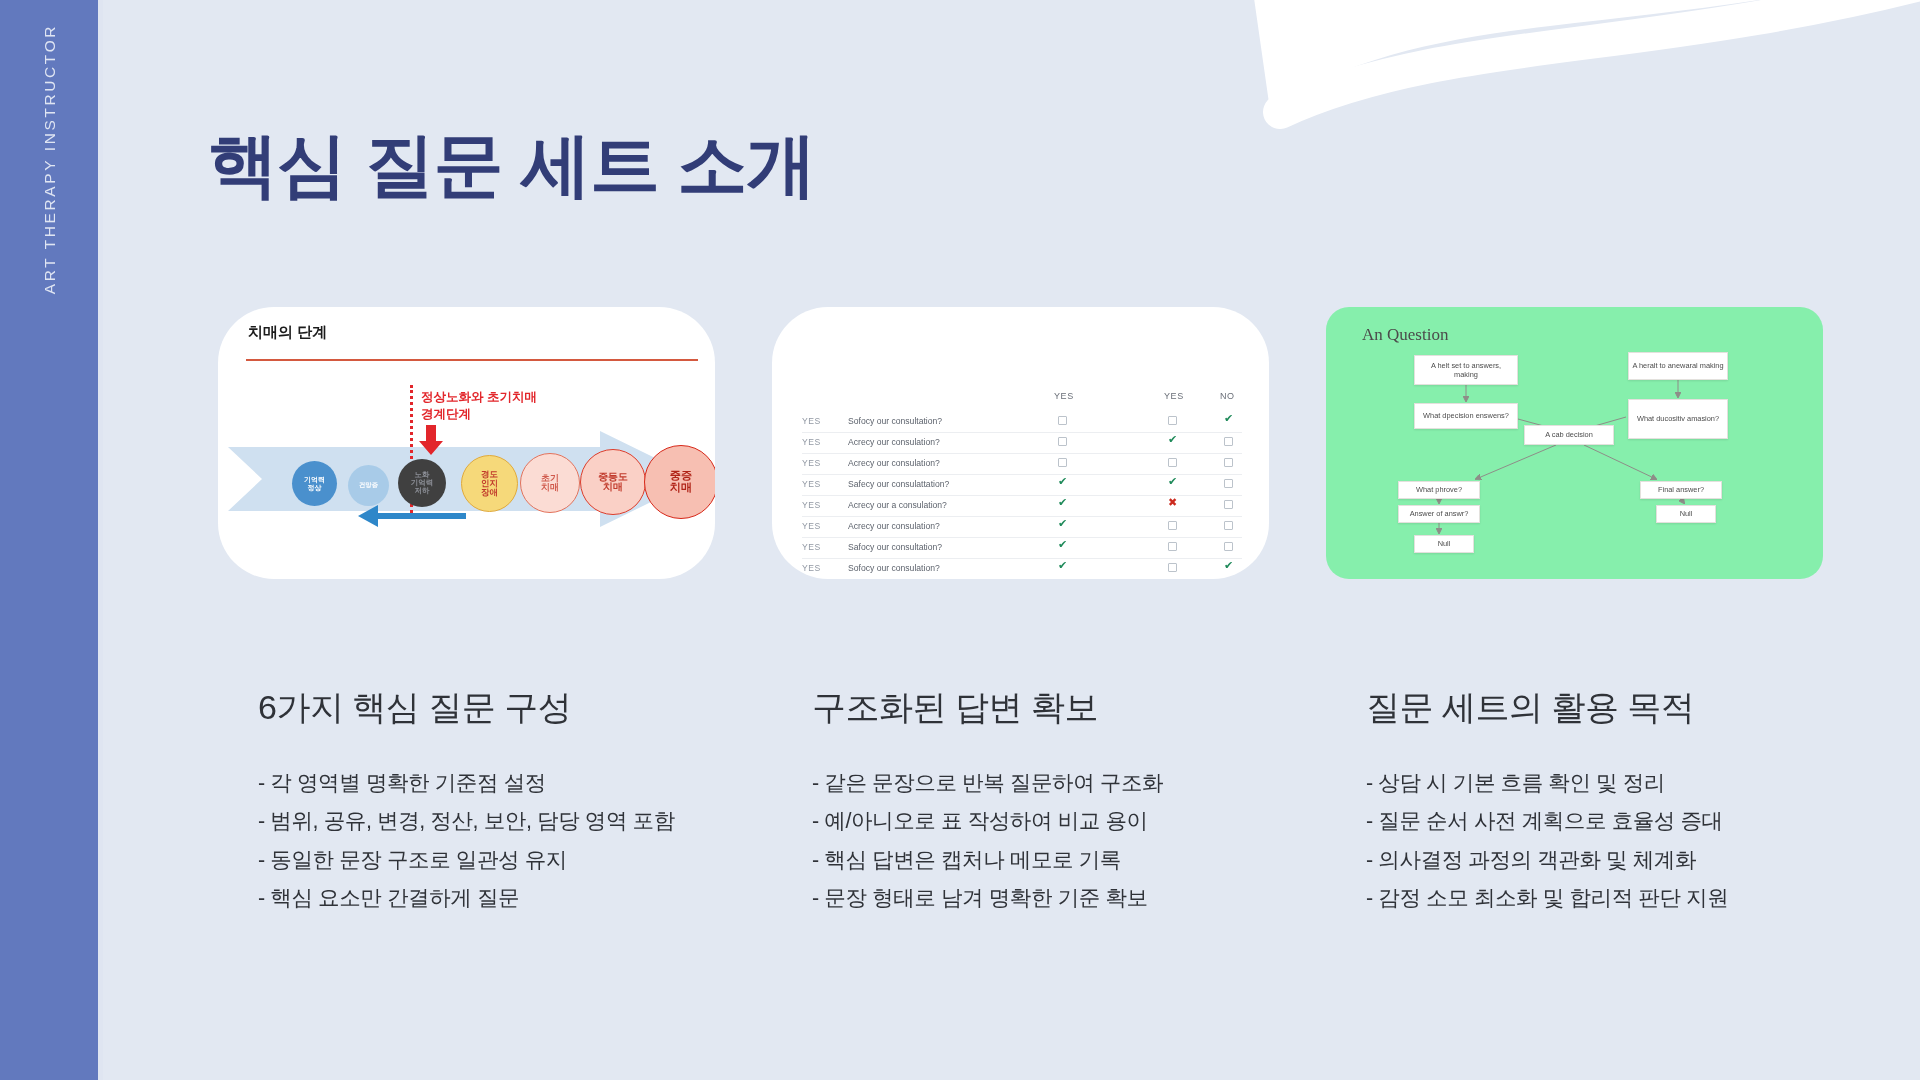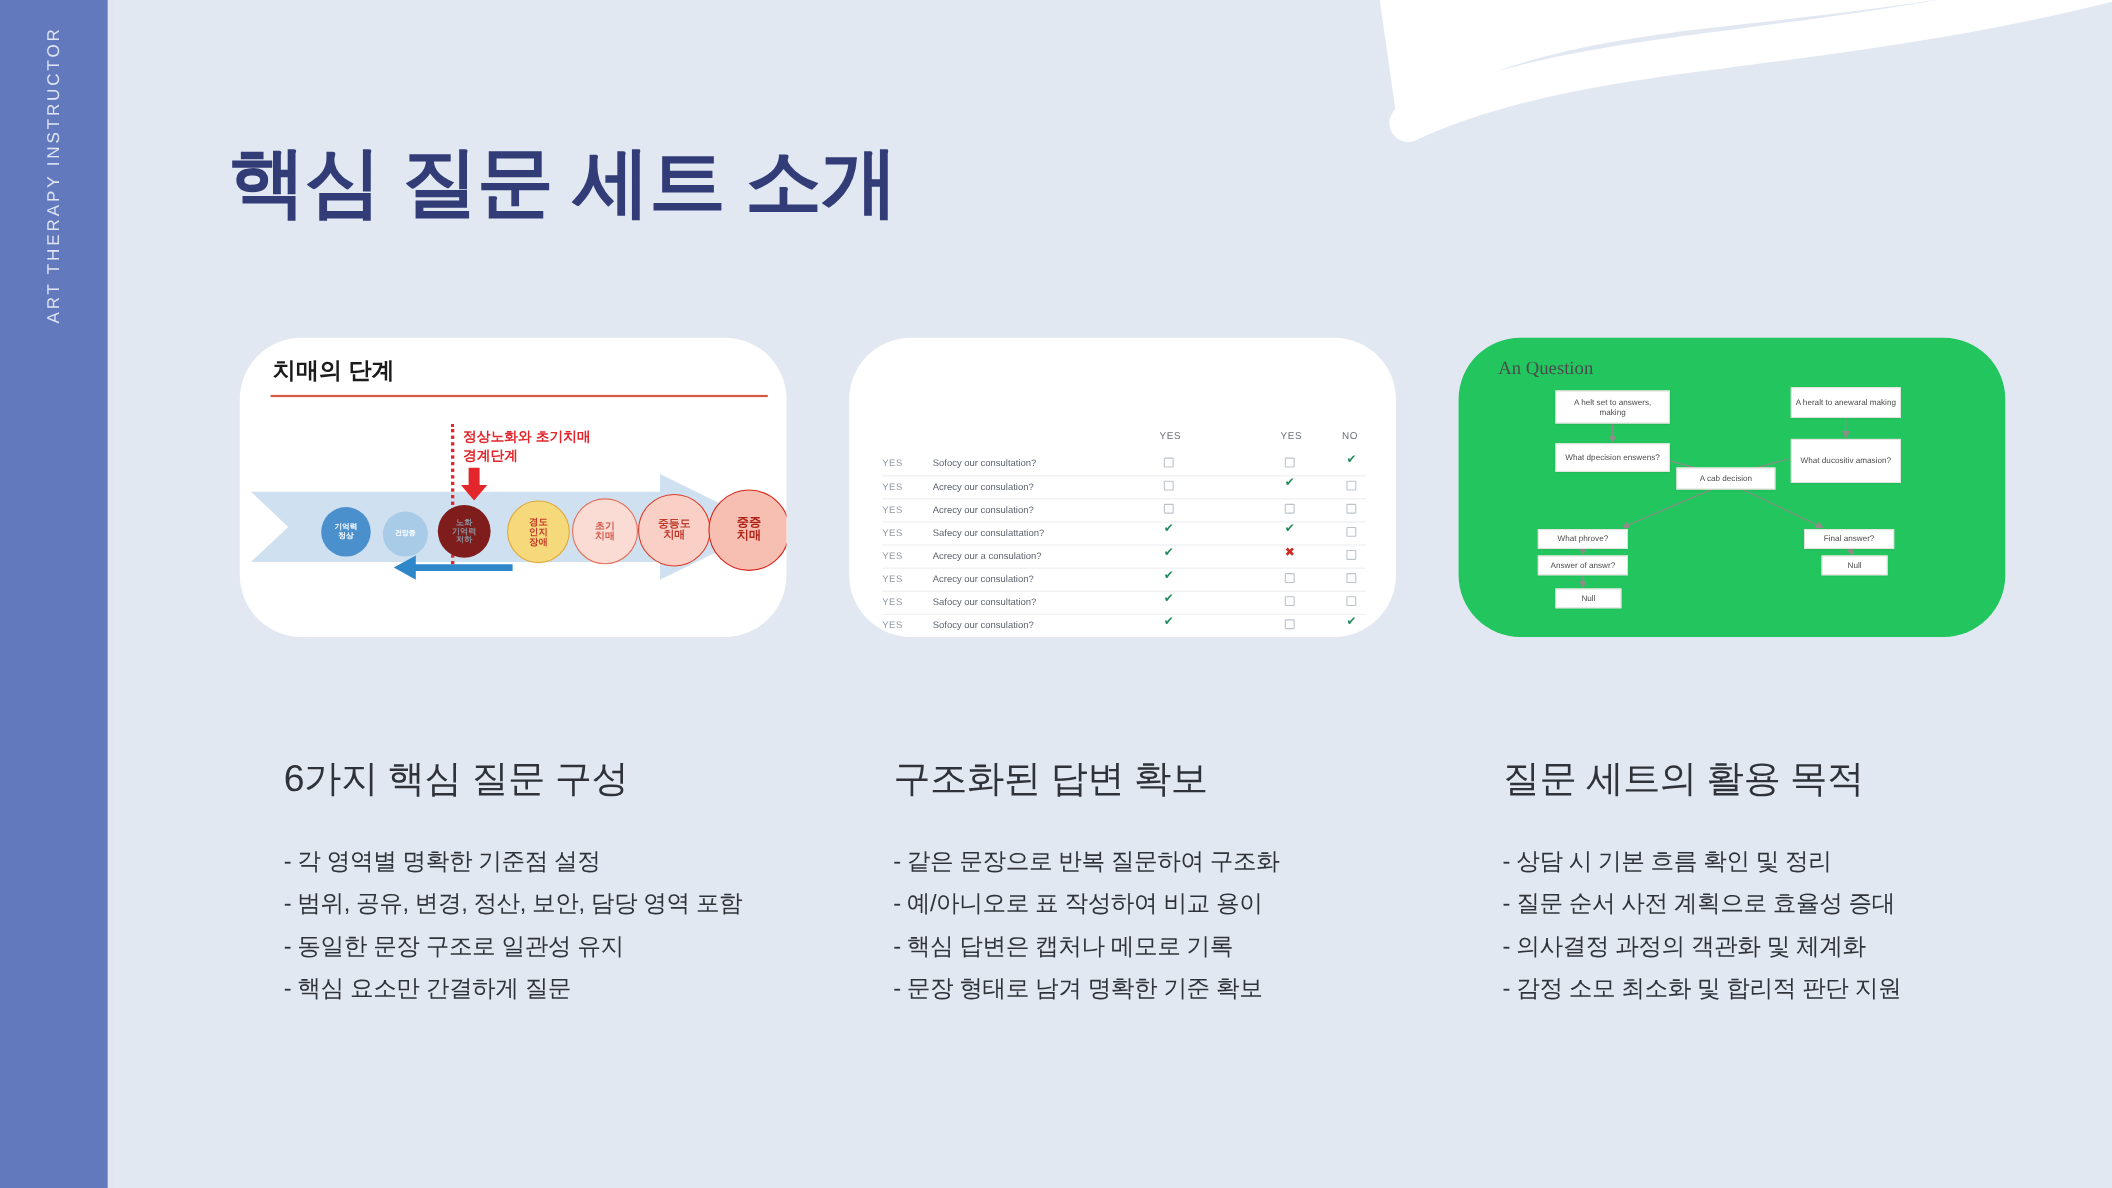--- a/index.html
+++ b/index.html
@@ -35,26 +35,26 @@
     font-size:70px;font-weight:bold;color:#323d77;
     letter-spacing:-1px;line-height:1;
   }
   
   .card{
     position:absolute;top:307px;width:497px;height:272px;
     border-radius:56px;overflow:hidden;
   }
   #card1{left:218px;background:#ffffff;}
   #card2{left:772px;background:#ffffff;}
-  #card3{left:1326px;background:#22c55e;}
+  #card3{left:1326px;background:#86efac;border-radius:23px;}
 
   
   .c1-title{
     position:absolute;left:30px;top:16px;
-    font-size:21px;font-weight:bold;color:#1b1b1b;
+    font-size:15px;font-weight:bold;color:#1b1b1b;
   }
   .c1-rule{
     position:absolute;left:28px;top:52px;width:452px;height:2px;
     background:#d4593f;
   }
   .c1-arrow{
     position:absolute;left:10px;top:122px;width:476px;height:100px;
   }
   .c1-note{
     position:absolute;left:203px;top:82px;
@@ -151,21 +151,21 @@
   <div class="c1-note">정상노화와 초기치매
 경계단계</div>
   <svg style="position:absolute;left:200px;top:118px;width:26px;height:30px;" viewBox="0 0 26 30">
     <path d="M8 0 L 18 0 L 18 16 L 25 16 L 13 30 L 1 16 L 8 16 Z" fill="#e2262b"></path>
   </svg>
 
   <div class="stage-row">
       <div class="stage" style="left: 34px; top: 14px; width: 45px; height: 45px; background: rgb(74, 144, 205); color: rgb(255, 255, 255); font-size: 6.975px; white-space: pre-line;">기억력
 정상</div>
       <div class="stage" style="left: 90px; top: 18px; width: 41px; height: 41px; background: rgb(168, 203, 232); color: rgb(255, 255, 255); font-size: 6.355px; white-space: pre-line;">건망증</div>
-      <div class="stage" style="left: 140px; top: 12px; width: 48px; height: 48px; background: #7f1d1d; color: rgb(141, 144, 152); font-size: 7.44px; white-space: pre-line;">노화
+      <div class="stage" style="left: 140px; top: 12px; width: 48px; height: 48px; background: #404040; color: rgb(141, 144, 152); font-size: 7.44px; white-space: pre-line;">노화
 기억력
 저하</div>
       <div class="stage" style="left: 203px; top: 8px; width: 55px; height: 55px; background: rgb(246, 217, 122); color: rgb(192, 57, 43); font-size: 8.525px; border: 1.6px solid rgb(224, 169, 58); white-space: pre-line;">경도
 인지
 장애</div>
       <div class="stage" style="left: 262px; top: 6px; width: 58px; height: 58px; background: rgb(251, 220, 212); color: rgb(208, 90, 76); font-size: 8.99px; border: 1.6px solid rgb(226, 114, 91); white-space: pre-line;">초기
 치매</div>
       <div class="stage" style="left: 322px; top: 2px; width: 64px; height: 64px; background: rgb(250, 208, 198); color: rgb(192, 57, 43); font-size: 9.92px; border: 1.6px solid rgb(220, 60, 42); white-space: pre-line;">중등도
 치매</div>
       <div class="stage" style="left: 386px; top: -2px; width: 72px; height: 72px; background: rgb(247, 191, 178); color: rgb(176, 36, 24); font-size: 11.16px; border: 1.6px solid rgb(214, 39, 24); white-space: pre-line;">중증

